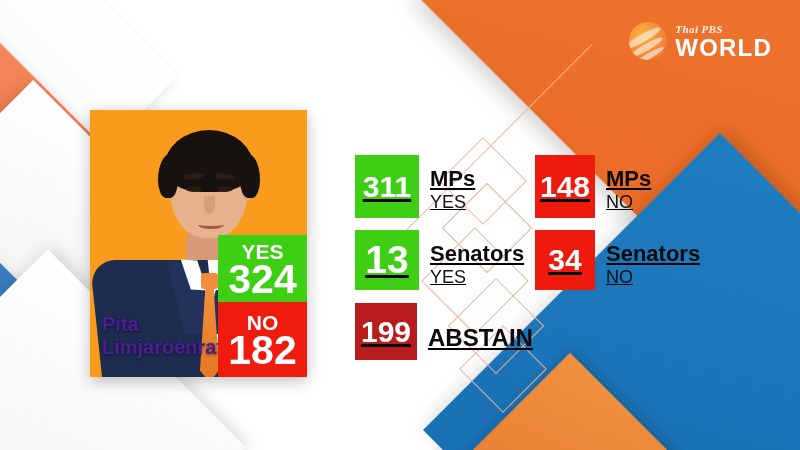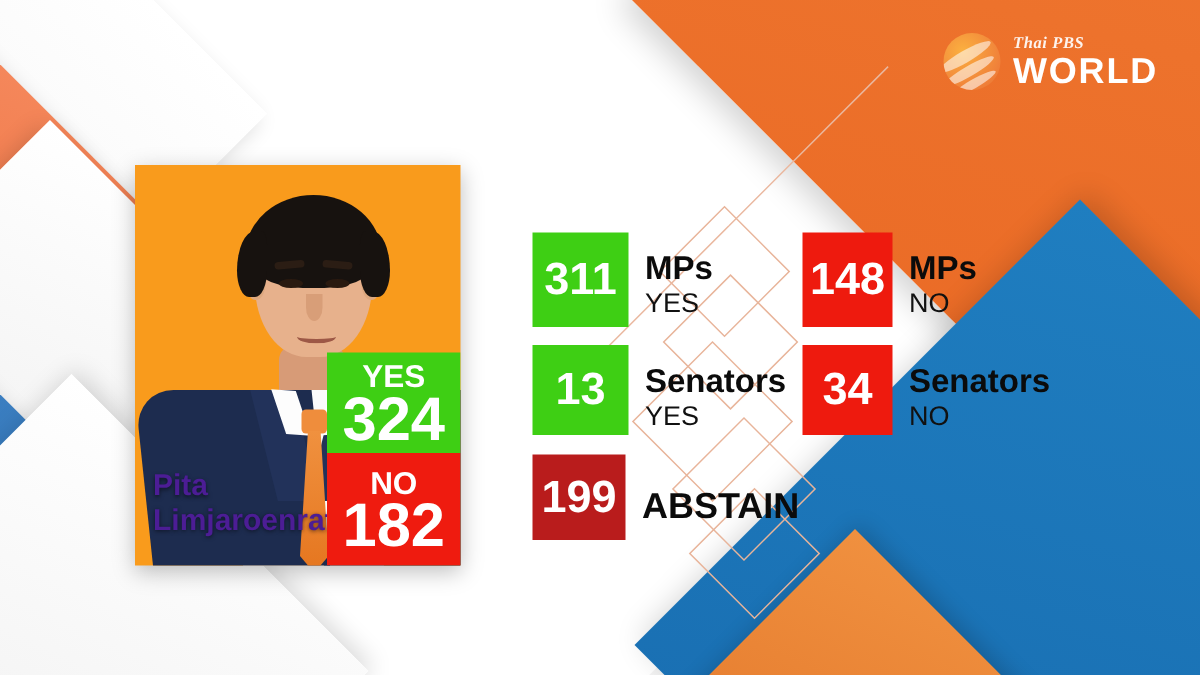--- a/index.html
+++ b/index.html
@@ -75,35 +75,35 @@
 
   .card-name{position:absolute;left:12px;bottom:18px;color:#4c1d95;font-weight:bold;font-size:20px;line-height:23px;text-shadow:0 1px 3px rgba(0,0,0,.55);}
 
   .card-yes{position:absolute;left:128px;top:125px;width:89px;height:67px;background:#3ecf14;color:#ffffff;display:flex;flex-direction:column;align-items:center;justify-content:center;}
   .card-no{position:absolute;left:128px;top:192px;width:89px;height:75px;background:#ef1b0f;color:#ffffff;display:flex;flex-direction:column;align-items:center;justify-content:center;}
   .card-lbl{font-weight:bold;font-size:21px;line-height:22px;}
   .card-val{font-weight:bold;font-size:41px;line-height:33px;}
 
   
   .results{position:absolute;left:0;top:0;width:800px;height:450px;}
-  .row{position:absolute;display:flex;align-items:flex-start;}
+  .row{position:absolute;display:flex;align-items:flex-start;text-decoration:underline;}
 
   .chip{display:flex;align-items:center;justify-content:center;color:#ffffff;font-weight:bold;}
   .chip-green{background:#3ecf14;}
   .chip-red{background:#ee1a0e;}
   .chip-gray{background:#b91c1c;text-align:right;}
 
   .labels{margin-left:11px;margin-top:12px;}
   .lbl-main{font-weight:bold;font-size:22px;line-height:24px;color:#0b0b0b;}
   .lbl-sub{font-size:18px;line-height:20px;color:#111111;margin-top:1px;}
 
   .r1{left:355px;top:155px;}
   .r1 .chip{width:64px;height:63px;font-size:30px;}
   .r2{left:355px;top:230px;}
-  .r2 .chip{width:64px;height:60px;font-size:30px;}
+  .r2 .chip{width:64px;height:60px;font-size:39px;}
   .r3{left:355px;top:303px;align-items:center;}
   .r3 .chip{width:62px;height:57px;font-size:30px;}
   .r3 .lbl-main{font-size:24px;}
 
   .r4{left:535px;top:155px;}
   .r4 .chip{width:60px;height:63px;font-size:30px;}
   .r5{left:535px;top:230px;}
   .r5 .chip{width:60px;height:60px;font-size:30px;}
 
   

